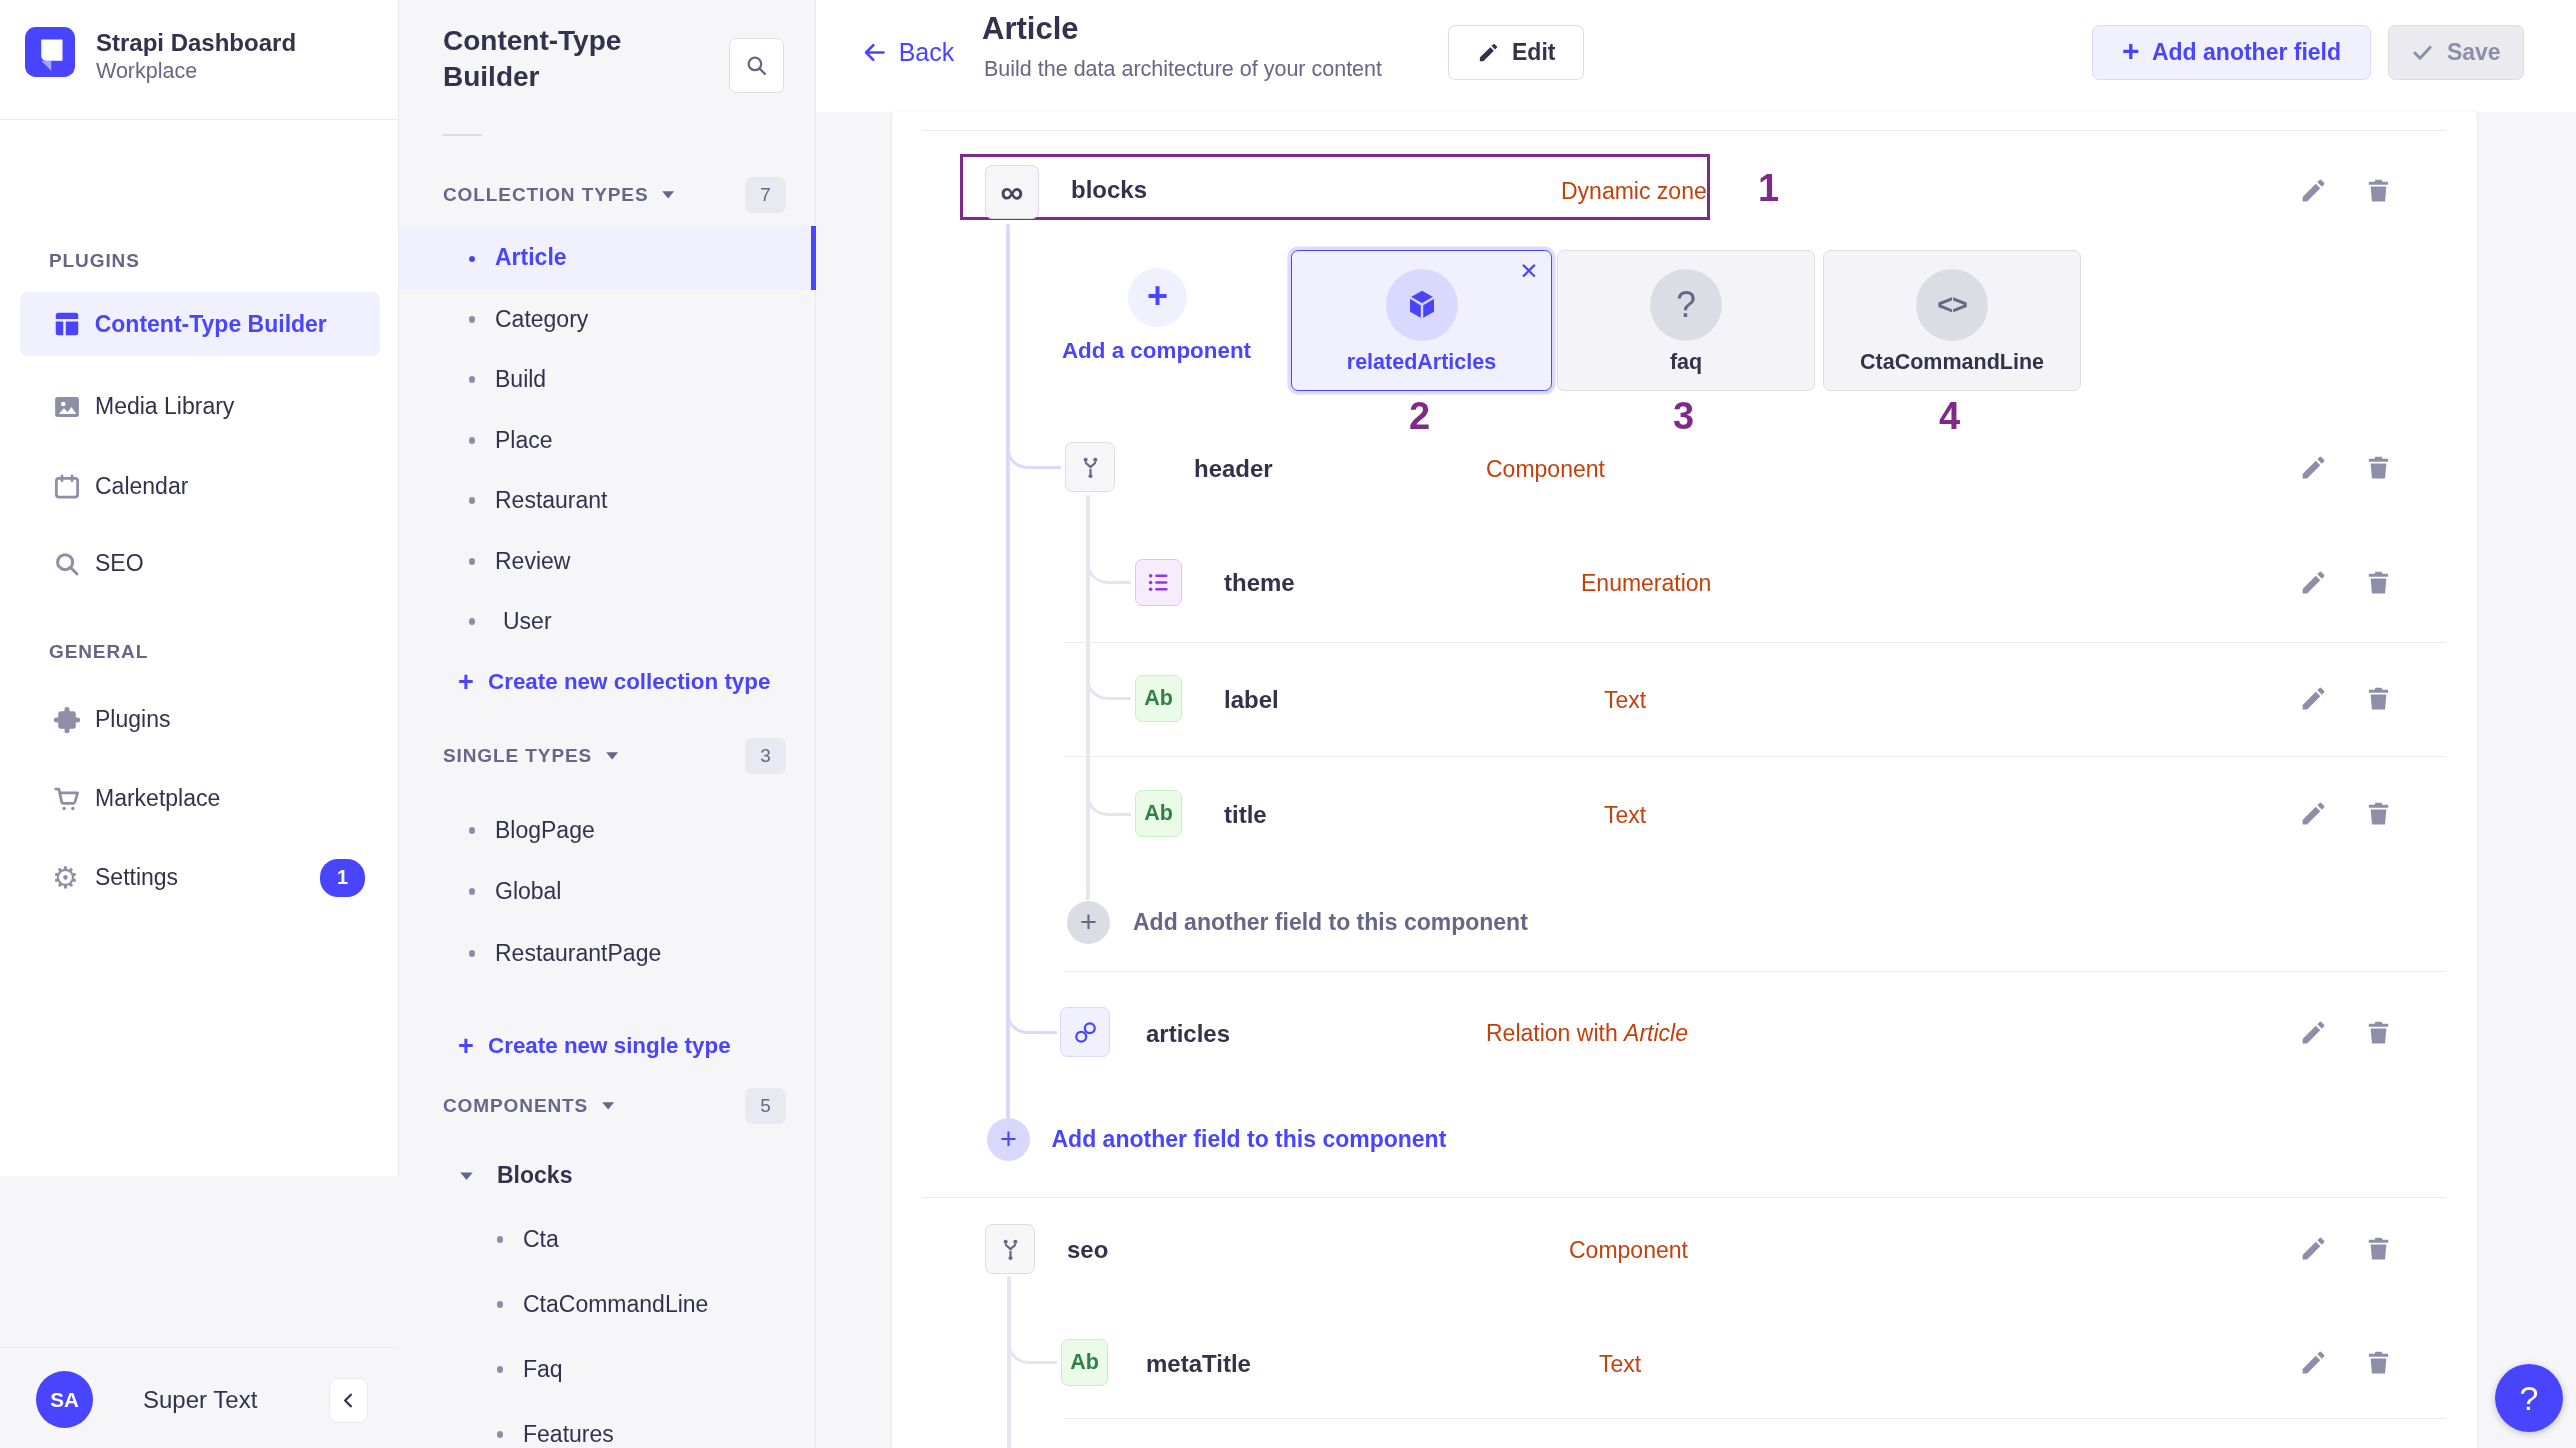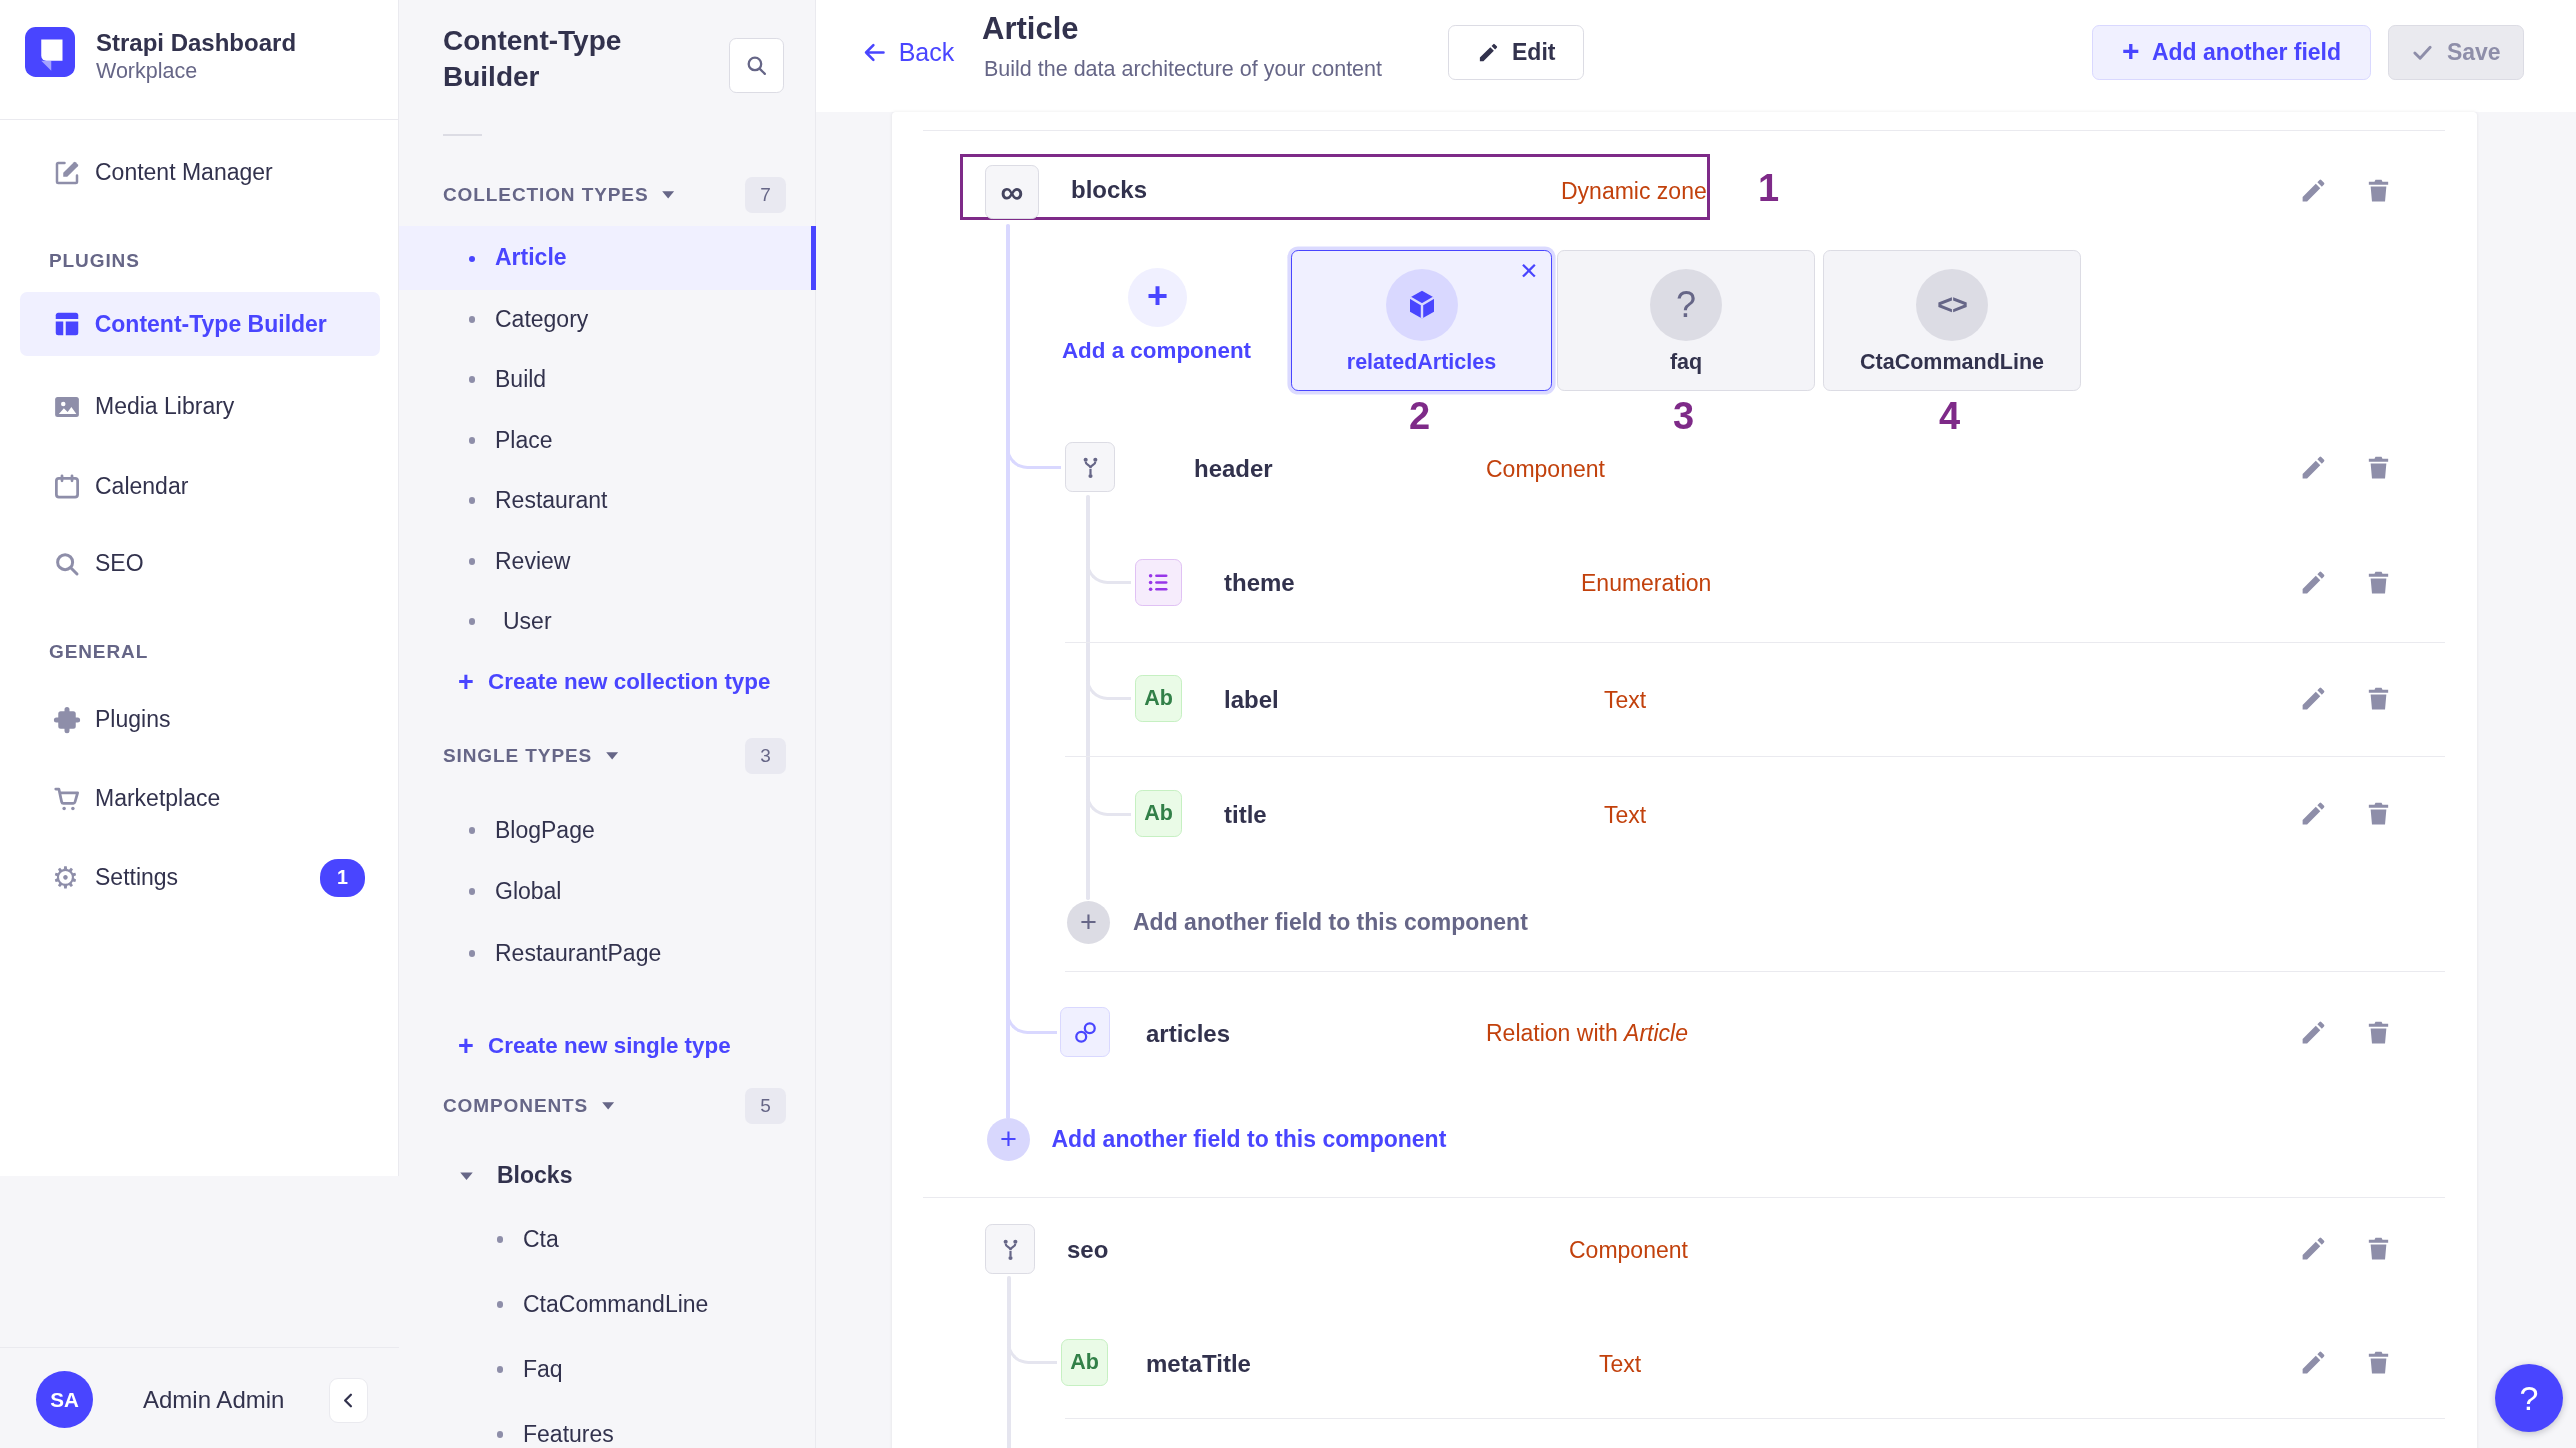--- a/index.html
+++ b/index.html
@@ -86,29 +86,20 @@
   <div class="abs logo-box">
     <svg viewBox="0 0 40 40" width="50" height="50">
       <path fill="#fff" d="M13 10h17v17H17a4 4 0 0 1-4-4z"></path>
       <path fill="#fff" opacity=".5" d="M13 27h8v8z"></path>
     </svg>
   </div>
   <div class="abs brand-title">Strapi Dashboard</div>
   <div class="abs brand-sub">Workplace</div>
   <div class="abs hdiv" style="left:0;top:119px;width:399px;"></div>
 
-  <div class="abs nav-item" style="top:142px;">
-    <span class="nicon">
-      <svg viewBox="0 0 24 24" width="30" height="30" fill="none" stroke="currentColor" stroke-width="2" stroke-linecap="round" stroke-linejoin="round">
-        <path d="M10 4H5a1 1 0 0 0-1 1v14a1 1 0 0 0 1 1h14a1 1 0 0 0 1-1v-5"></path>
-        <path fill="currentColor" stroke="none" d="M20.7 5.1 18.9 3.3a1 1 0 0 0-1.4 0L9 11.8V15h3.2l8.5-8.5a1 1 0 0 0 0-1.4z"></path>
-      </svg>
-    </span>
-    <span class="nlabel">Content Manager</span>
-  </div>
 
   <div class="abs section-label" style="left:49px;top:250px;">PLUGINS</div>
 
   <div class="abs nav-active" style="top:292px;">
     <span class="nicon">
       <svg viewBox="0 0 24 24" width="30" height="30" fill="currentColor">
         <path d="M3 5c0-1.1.9-2 2-2h14a2 2 0 0 1 2 2v3H3V5z"></path>
         <path d="M3 10h6v11H5a2 2 0 0 1-2-2v-9z"></path>
         <path d="M11 10h10v9a2 2 0 0 1-2 2h-8V10z"></path>
       </svg>
@@ -170,21 +161,21 @@
   </div>
 
   <div class="abs nav-item" style="top:847px;">
     <span class="nicon" style="font-size:30px;line-height:30px;color:#8e8ea9;">⚙</span>
     <span class="nlabel">Settings</span>
     <span class="count-pill" style="position:absolute;left:320px;width:45px;height:38px;">1</span>
   </div>
 
   <div class="abs hdiv" style="left:0;top:1347px;width:399px;"></div>
   <div class="abs avatar">SA</div>
-  <div class="abs user-name">Admin Admin</div>
+  <div class="abs user-name">Super Text</div>
   <div class="abs collapse-btn">
     <svg viewBox="0 0 24 24" width="23" height="23" fill="none" stroke="currentColor" stroke-width="2.4" stroke-linecap="round" stroke-linejoin="round">
       <path d="M14.5 6 8.5 12l6 6"></path>
     </svg>
   </div>
 </div>
 
 <div id="sidebar-sub" class="abs">
   <div class="abs sub-title">Content-Type Builder</div>
   <div class="abs search-btn">

